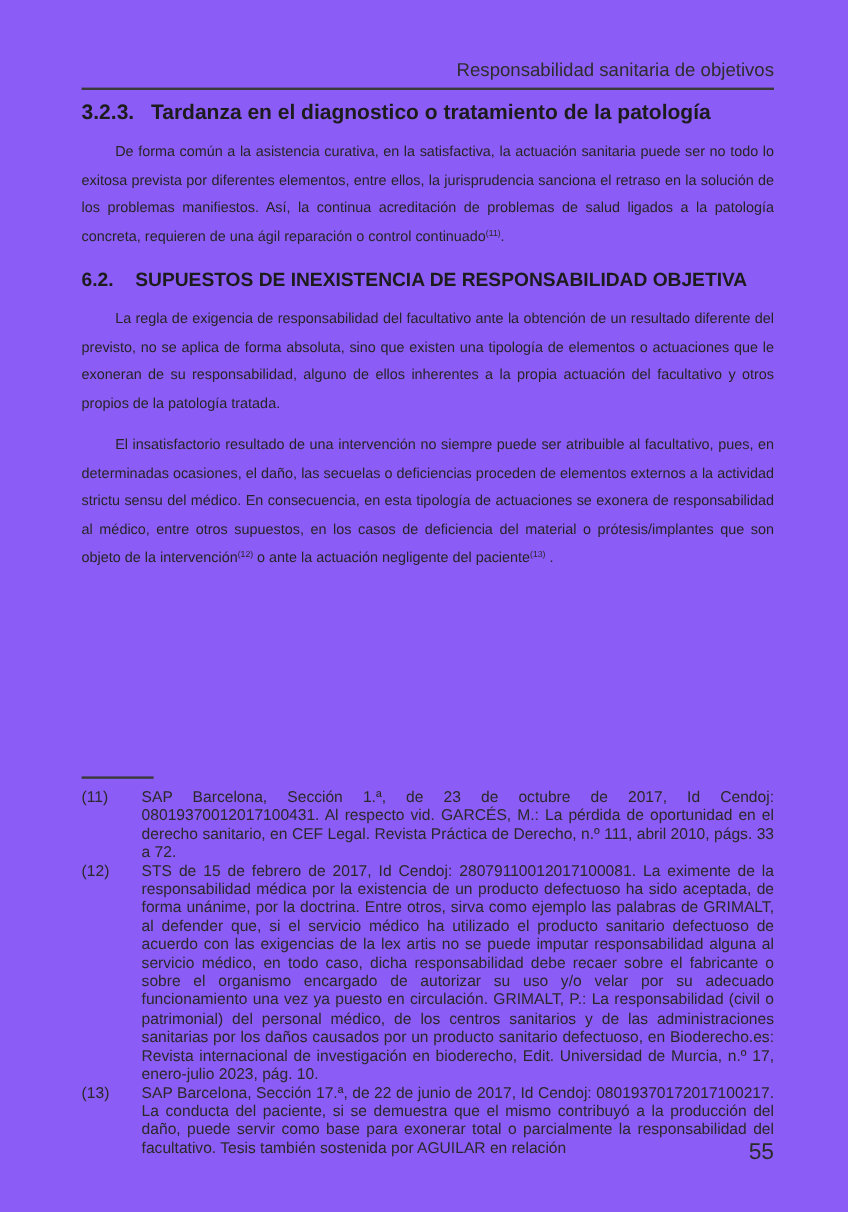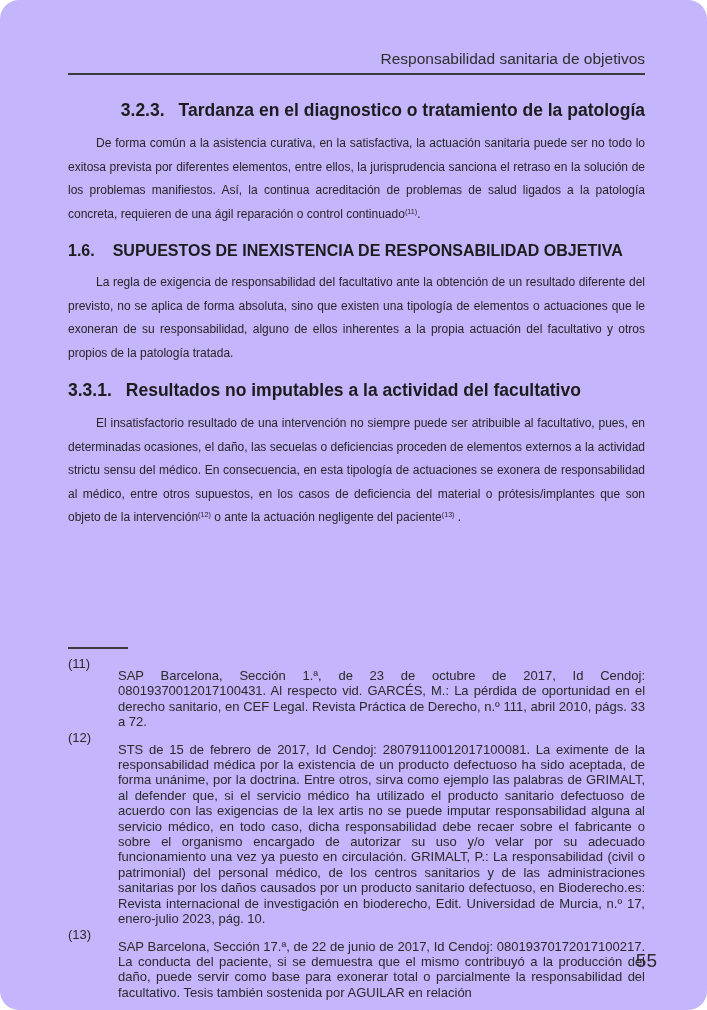--- a/index.html
+++ b/index.html
@@ -4,26 +4,25 @@
 <style>
   html, body {
     margin: 0;
     padding: 0;
     background: #ffffff;
   }
   .page {
     position: relative;
     width: 707px;
     height: 1010px;
-    background: #c4b5fd;
+    background: #8b5cf6;
     font-family: "Liberation Sans", "DejaVu Sans", sans-serif;
     color: #2b2b2b;
     box-sizing: border-box;
     overflow: hidden;
-    border-radius: 19px;
   }
   .content {
     position: absolute;
     left: 68px;
     top: 0;
     width: 577px;
   }
   .running-header {
     padding-top: 50px;
     text-align: right;
@@ -33,21 +32,21 @@
     border-bottom: 2px solid #3a3a3a;
     line-height: 18px;
   }
   h1, h2, h3 {
     margin: 0;
     padding: 0;
     color: #1c1c1c;
     white-space: nowrap;
     font-weight: bold;
   }
-  .h-323 { margin-top: 25px; font-size: 17.5px; text-align: right; }
+  .h-323 { margin-top: 8px; font-size: 17.5px; }
   .h-33  { margin-top: 15px; font-size: 16px; }
   .h-331 { margin-top: 15px; font-size: 17.5px; }
   .hnum  { margin-right: 14px; }
   .h-33 .hnum { margin-right: 18px; }
   p.body {
     margin: 11px 0 0 0;
     font-size: 12px;
     line-height: 23.5px;
     text-align: justify;
     text-indent: 28px;
@@ -78,26 +77,25 @@
     line-height: 15.4px;
     color: #2a2a2a;
     text-align: justify;
   }
   .fn-label {
     flex: 0 0 50px;
   }
   .fn-text {
     flex: 1;
     hyphens: auto;
-    margin-top: 12px;
   }
   .page-number {
     position: absolute;
     top: 950px;
-    right: 50px;
+    right: 62px;
     font-size: 19px;
     color: #2b2b2b;
   }
 </style>
 </head>
 <body>
 
 <div class="page">
   <div class="content">
 
@@ -105,28 +103,25 @@
       <span>Responsabilidad sanitaria de objetivos</span>
     </div>
 
     <h2 class="h-323">
       <span class="hnum">3.2.3.</span><span>Tardanza en el diagnostico o tratamiento de la patología</span>
     </h2>
 
     <p class="body"><span>De forma común a la asistencia curativa, en la satisfactiva, la actuación sanitaria puede ser no todo lo exitosa prevista por diferentes elementos, entre ellos, la jurisprudencia sanciona el retraso en la solución de los problemas manifiestos. Así, la continua acreditación de problemas de salud ligados a la patología concreta, requieren de una ágil reparación o control continuado</span><span class="sup">(11)</span><span>.</span></p>
 
     <h2 class="h-33">
-      <span class="hnum">1.6.</span><span>SUPUESTOS DE INEXISTENCIA DE RESPONSABILIDAD OBJETIVA</span>
+      <span class="hnum">6.2.</span><span>SUPUESTOS DE INEXISTENCIA DE RESPONSABILIDAD OBJETIVA</span>
     </h2>
 
     <p class="body"><span>La regla de exigencia de responsabilidad del facultativo ante la obtención de un resultado diferente del previsto, no se aplica de forma absoluta, sino que existen una tipología de elementos o actuaciones que le exoneran de su responsabilidad, alguno de ellos inherentes a la propia actuación del facultativo y otros propios de la patología tratada.</span></p>
 
-    <h2 class="h-331">
-      <span class="hnum">3.3.1.</span><span>Resultados no imputables a la actividad del facultativo</span>
-    </h2>
 
     <p class="body"><span>El insatisfactorio resultado de una intervención no siempre puede ser atribuible al facultativo, pues, en determinadas ocasiones, el daño, las secuelas o deficiencias proceden de elementos externos a la actividad </span><span class="i">strictu sensu</span><span> del médico. En consecuencia, en esta tipología de actuaciones se exonera de responsabilidad al médico, entre otros supuestos, en los casos de deficiencia del material o prótesis/implantes que son objeto de la intervención</span><span class="sup">(12)</span><span> o ante la actuación negligente del paciente</span><span class="sup">(13)</span><span> .</span></p>
 
   </div>
 
   <div class="footnotes">
     <div class="fn-rule"></div>
 
     <div class="fn">
       <span class="fn-label">(11)</span>

